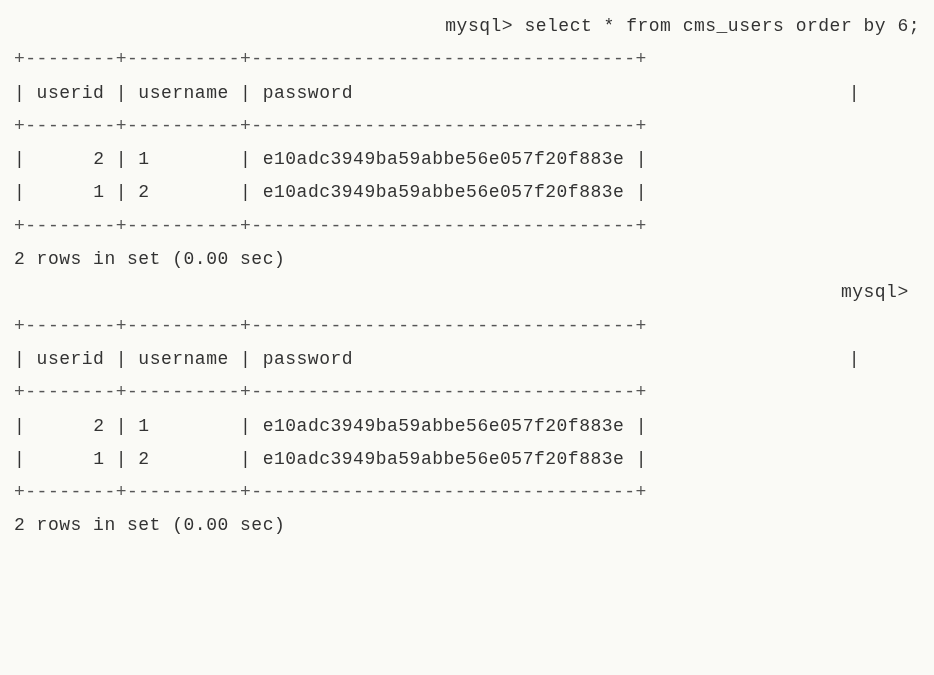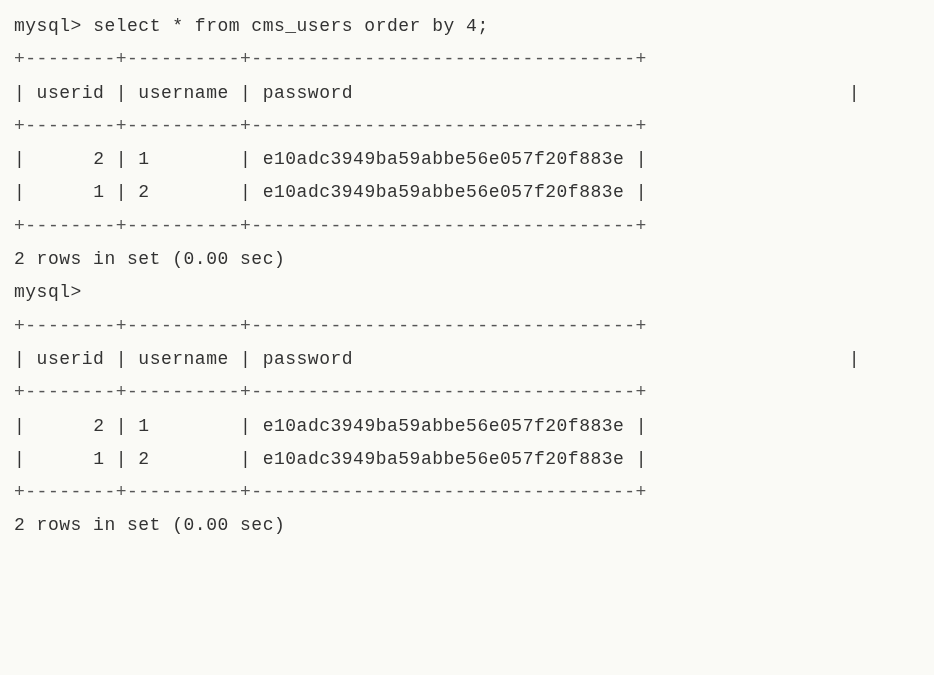--- a/index.html
+++ b/index.html
@@ -17,20 +17,21 @@
       padding: 10px 14px;
       line-height: 1.85;
       overflow: hidden;
     }
     .line {
       white-space: pre;
       letter-spacing: 0.5px;
     }
     .prompt-row {
       display: flex;
+      justify-content: flex-end;
     }
     .prompt-row .prompt {
       white-space: pre;
       letter-spacing: 0.5px;
     }
     .prompt-row .sql {
       white-space: pre;
       letter-spacing: 0.5px;
     }
     .border-line {
@@ -54,21 +55,21 @@
       letter-spacing: 0.5px;
     }
   </style>
 </head>
 <body>
 
 <div>
 
   <div class="prompt-row">
     <span class="prompt">mysql&gt; </span>
-    <span class="sql">select * from cms_users order by 4;</span>
+    <span class="sql">select * from cms_users order by 6;</span>
   </div>
   <div class="line border-line">+--------+----------+----------------------------------+</div>
   <div class="header-row">
     <span>| </span>
     <span>userid</span>
     <span> | </span>
     <span>username</span>
     <span> | </span>
     <span>password</span>
     <span class="right-pipe">|</span>

